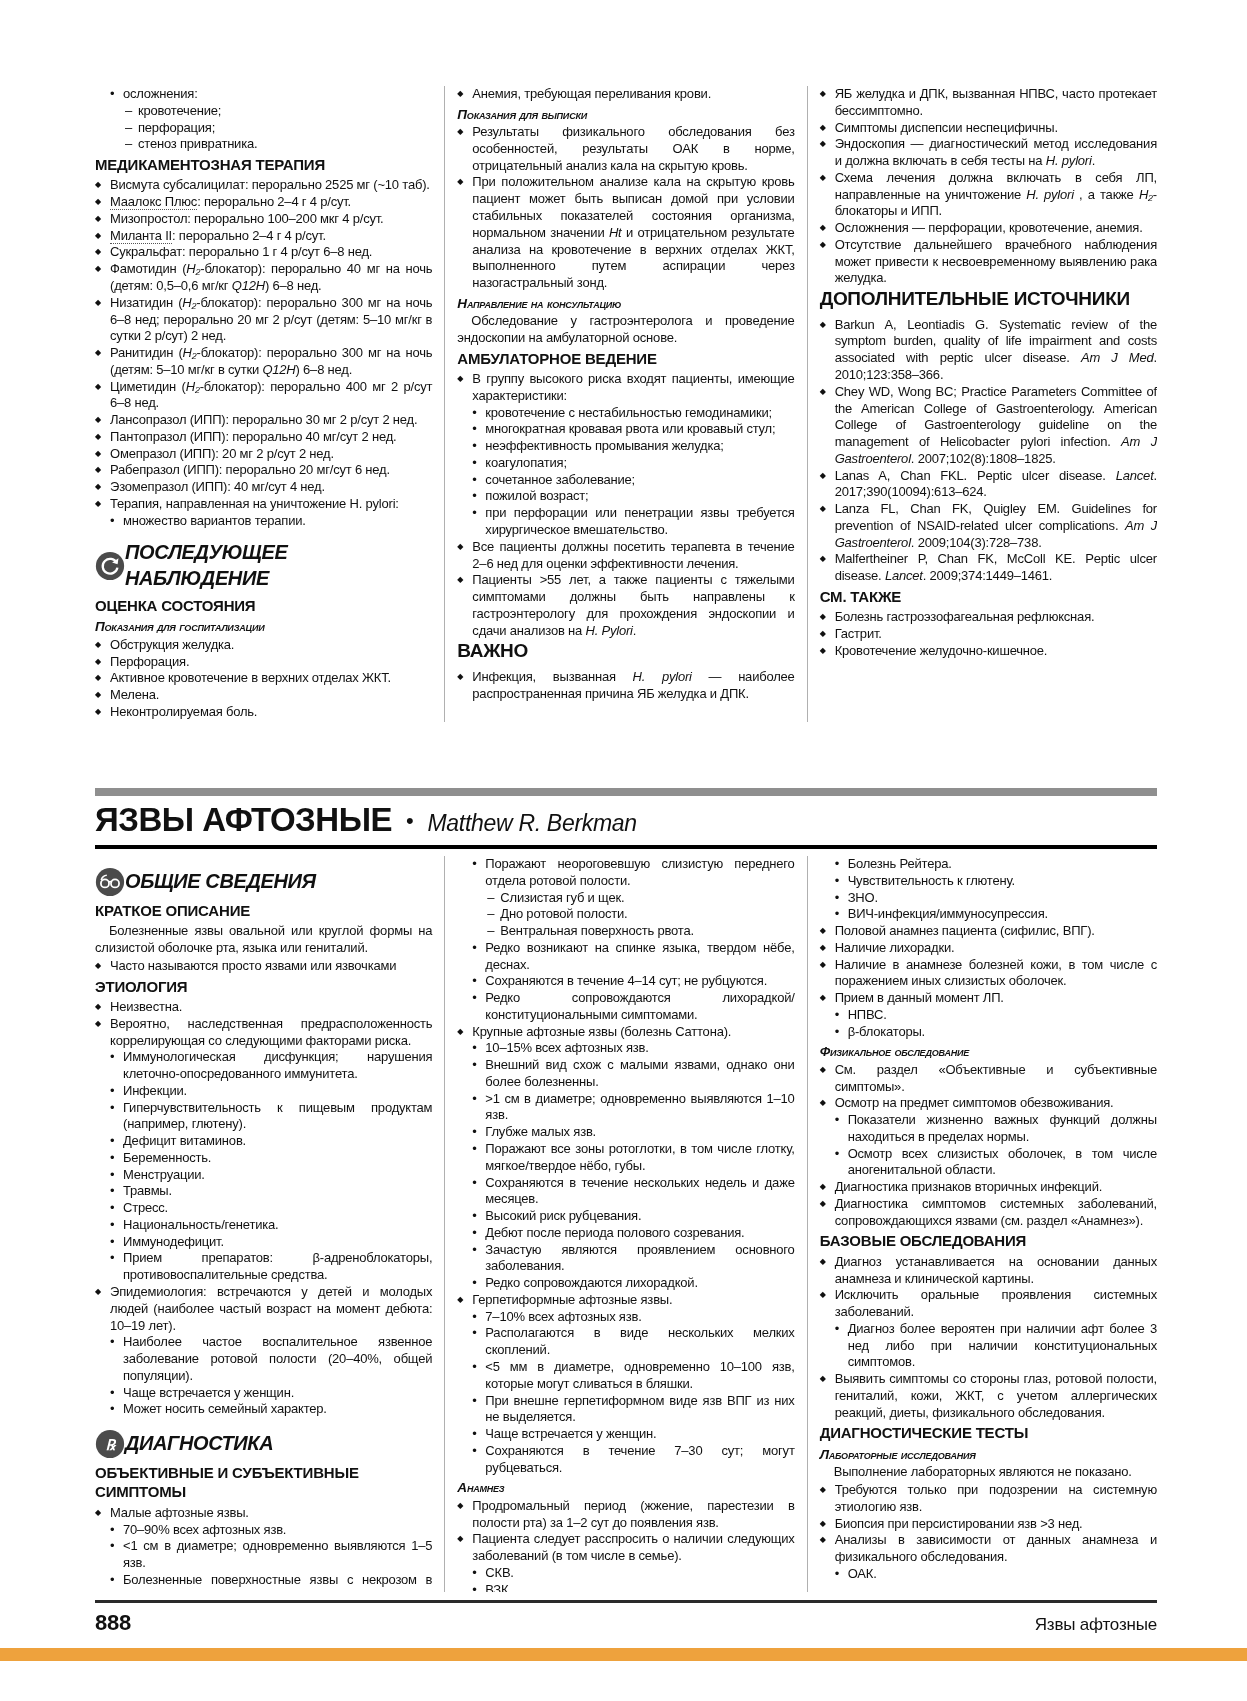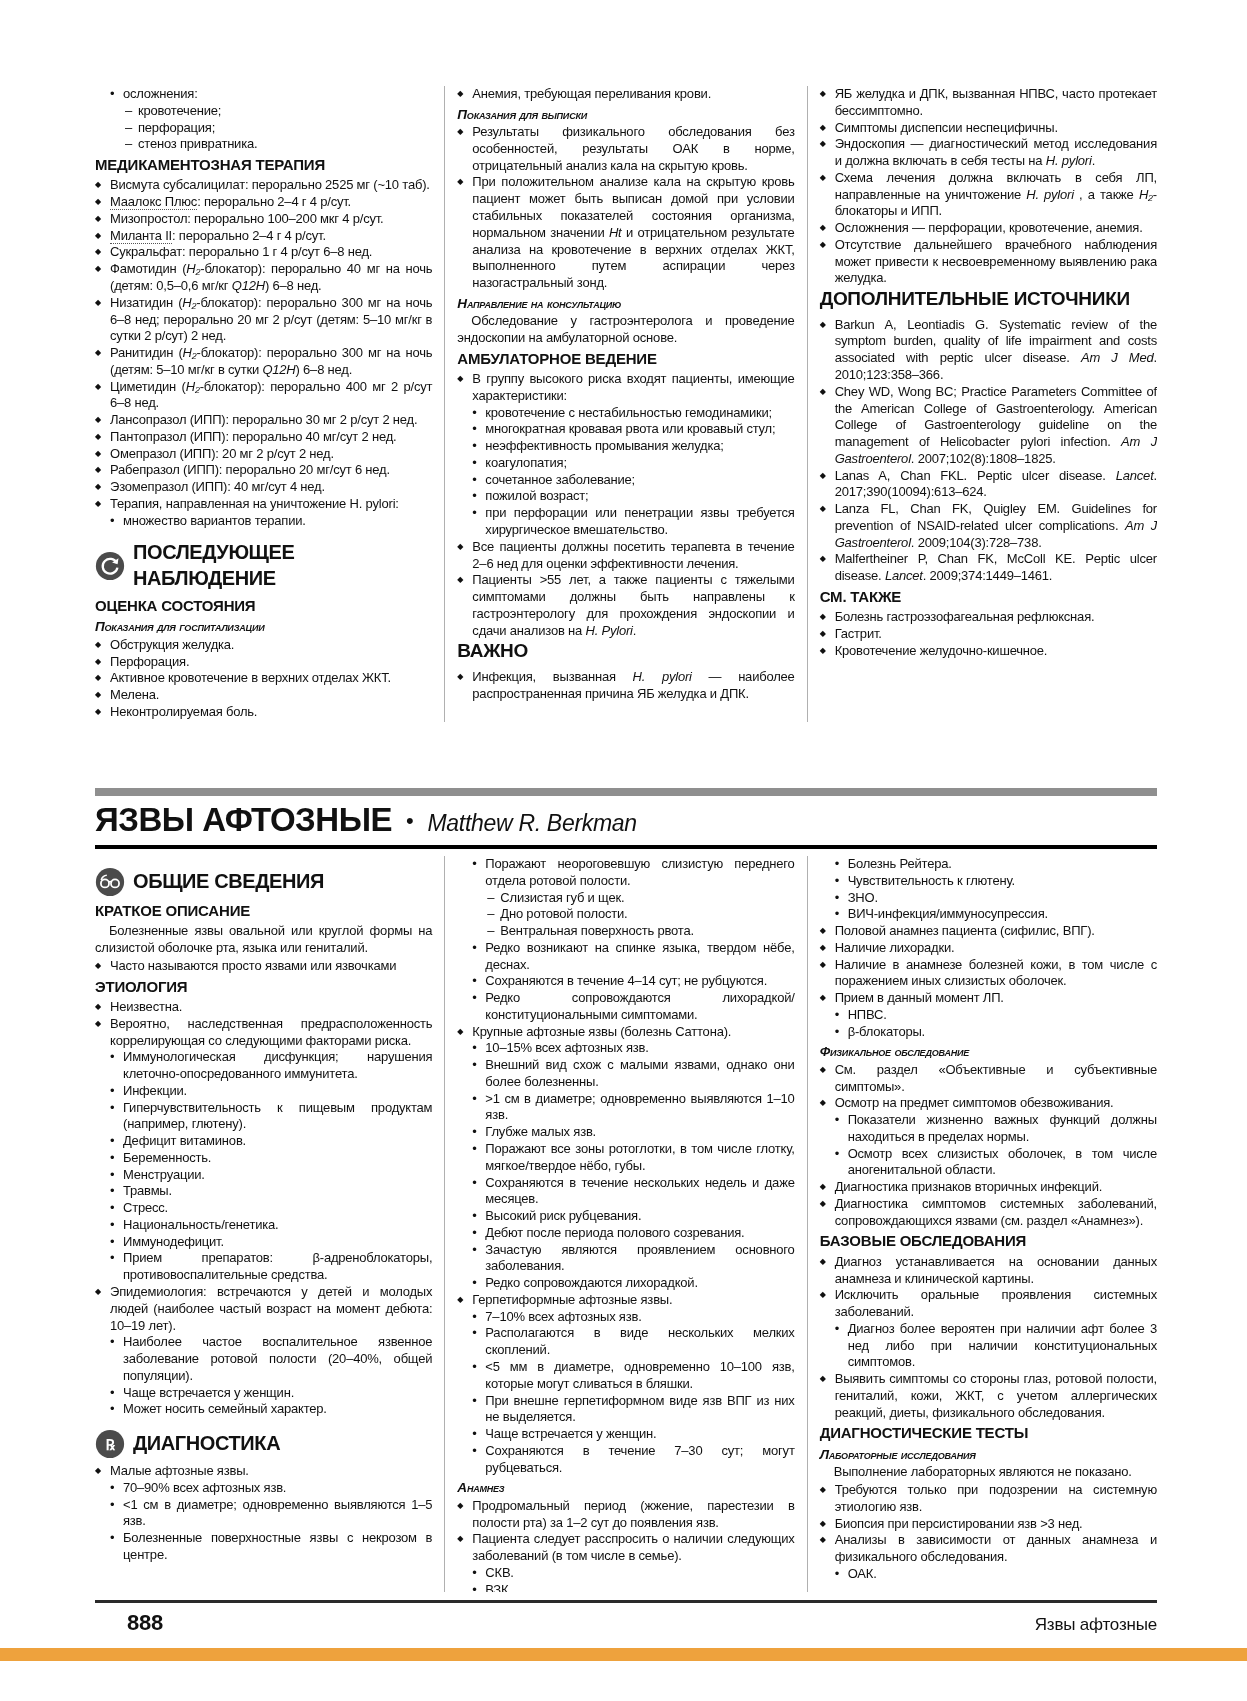--- a/index.html
+++ b/index.html
@@ -16,21 +16,21 @@
   .col:first-child { padding-left:0; }
   .col:last-child  { padding-right:0; }
   .col + .col { border-left:1px solid #b0b0b0; }
 
   
   .h2 { font-size:19px; font-weight:bold; letter-spacing:-0.3px; margin:0 0 5px; }
   .h3 { font-size:15px; font-weight:bold; letter-spacing:-0.2px; margin:2px 0 3px; }
   .sh { font-size:13.5px; font-weight:bold; font-style:italic; font-variant:small-caps; margin:3px 0 1px; }
   .para { text-align:justify; margin:0 0 1px; }
   .para.ind { text-indent:14px; }
-  .iconhead { display:flex; align-items:center; gap:8px; margin:11px 0 4px; }
+  .iconhead { display:flex; align-items:center; margin:11px 0 4px;font-style:italic; }
   .iconhead .icon { width:30px; height:30px; flex:0 0 30px; }
   .iconhead .icon svg { width:30px; height:30px; display:block; }
   .iconhead .iht { font-size:20px; font-weight:bold; letter-spacing:-0.4px; }
   .li { display:flex; margin:0; }
   .li .blt { flex:0 0 15px; }
   .li.l1 .blt { font-size:8px; line-height:16.5px; }
   .li.l2 { margin-left:15px; } .li.l2 .blt { flex:0 0 13px; }
   .li.l3 { margin-left:30px; } .li.l3 .blt { flex:0 0 13px; }
   .li .txt { display:block; flex:1 1 auto; text-align:justify; }
   .tn { border-bottom:1px dotted #555; }
@@ -38,21 +38,21 @@
   
   .banner { position:absolute; top:788px; left:95px; right:90px; }
   .banner .graybar { height:8px; background:#8f8f8f; }
   .banner .row { display:flex; align-items:baseline; gap:14px; padding:7px 0 6px; border-bottom:4px solid #000; }
   .banner .title { font-size:33px; font-weight:bold; letter-spacing:-0.5px; line-height:1.05; }
   .banner .dot { font-size:22px; line-height:1; align-self:center; }
   .banner .author { font-size:23px; font-style:italic; letter-spacing:-0.3px;text-align:center; }
 
   
   .foot-rule { position:absolute; top:1600px; left:95px; right:90px; height:3px; background:#2a2a2a; }
-  .foot-row { position:absolute; top:1609px; left:95px; right:90px; display:flex; justify-content:space-between; align-items:baseline;margin-left:32px; }
+  .foot-row { position:absolute; top:1609px; left:95px; right:90px; display:flex; justify-content:space-between; align-items:baseline; }
   .foot-num { font-size:22px; font-weight:bold; }
   .foot-title { font-size:17px; }
   .orange-bar { position:absolute; top:1648px; left:0; width:100%; height:13px; background:#eea23d; }
 </style>
 </head>
 <body>
 
 <div class="page">
 
   <div class="top-sec">
@@ -399,20 +399,21 @@
           </div>
           <div class="iconhead">
             <span class="icon">
               <svg viewBox="0 0 34 34">
                 <circle cx="17" cy="17" r="16" fill="#4b4b4b"></circle>
                 <text x="17" y="23.5" text-anchor="middle" font-size="17" font-weight="bold" fill="#fff" font-family="DejaVu Serif, Liberation Serif, serif">℞</text>
               </svg>
             </span>
             <span class="iht">ДИАГНОСТИКА</span>
           </div>
+          <div class="h3">ОБЪЕКТИВНЫЕ И СУБЪЕКТИВНЫЕ СИМПТОМЫ</div>
           <div class="li l1">
             <span class="blt">◆</span>
             <span class="txt">Малые афтозные язвы.</span>
           </div>
           <div class="li l2">
             <span class="blt">•</span>
             <span class="txt">70–90% всех афтозных язв.</span>
           </div>
           <div class="li l2">
             <span class="blt">•</span>

